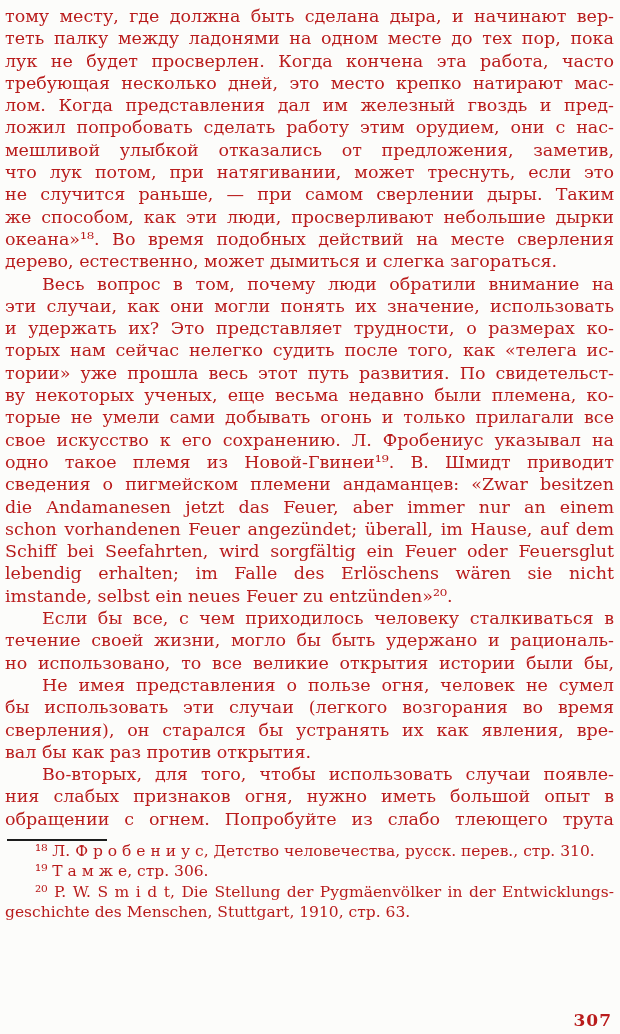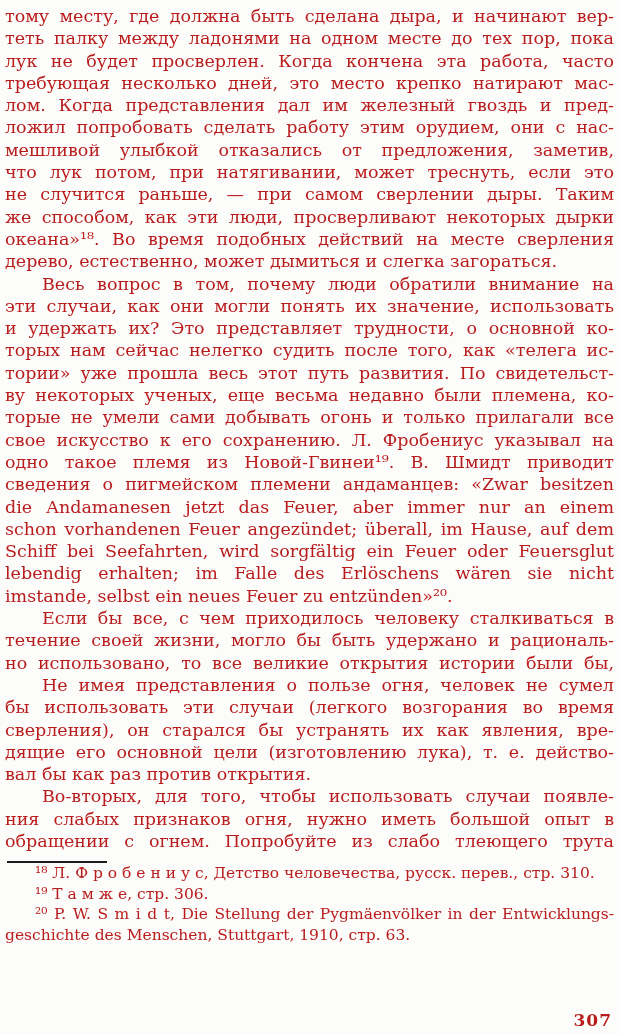--- a/index.html
+++ b/index.html
@@ -64,45 +64,44 @@
   <div class="body-text" id="body-text">
       <div class="line j">тому месту, где должна быть сделана дыра, и начинают вер-</div>
       <div class="line j">теть палку между ладонями на одном месте до тех пор, пока</div>
       <div class="line j">лук не будет просверлен. Когда кончена эта работа, часто</div>
       <div class="line j">требующая несколько дней, это место крепко натирают мас-</div>
       <div class="line j">лом. Когда представления дал им железный гвоздь и пред-</div>
       <div class="line j">ложил попробовать сделать работу этим орудием, они с нас-</div>
       <div class="line j">мешливой улыбкой отказались от предложения, заметив,</div>
       <div class="line j">что лук потом, при натягивании, может треснуть, если это</div>
       <div class="line j">не случится раньше, — при самом сверлении дыры. Таким</div>
-      <div class="line j">же способом, как эти люди, просверливают некоторых дырки</div>
+      <div class="line j">же способом, как эти люди, просверливают небольшие дырки</div>
       <div class="line j">океана»¹⁸. Во время подобных действий на месте сверления</div>
       <div class="line">дерево, естественно, может дымиться и слегка загораться.</div>
       <div class="line j ind">Весь вопрос в том, почему люди обратили внимание на</div>
       <div class="line j">эти случаи, как они могли понять их значение, использовать</div>
-      <div class="line j">и удержать их? Это представляет трудности, о основной ко-</div>
+      <div class="line j">и удержать их? Это представляет трудности, о размерах ко-</div>
       <div class="line j">торых нам сейчас нелегко судить после того, как «телега ис-</div>
       <div class="line j">тории» уже прошла весь этот путь развития. По свидетельст-</div>
       <div class="line j">ву некоторых ученых, еще весьма недавно были племена, ко-</div>
       <div class="line j">торые не умели сами добывать огонь и только прилагали все</div>
       <div class="line j">свое искусство к его сохранению. Л. Фробениус указывал на</div>
       <div class="line j">одно такое племя  из Новой-Гвинеи¹⁹. В.  Шмидт приводит</div>
       <div class="line j">сведения о пигмейском племени андаманцев: «Zwar besitzen</div>
       <div class="line j">die Andamanesen jetzt das Feuer, aber immer nur an einem</div>
       <div class="line j">schon vorhandenen Feuer angezündet; überall, im Hause, auf dem</div>
       <div class="line j">Schiff bei Seefahrten, wird sorgfältig ein Feuer oder Feuersglut</div>
       <div class="line j">lebendig erhalten; im Falle des Erlöschens wären sie nicht</div>
       <div class="line">imstande, selbst ein neues Feuer zu entzünden»²⁰.</div>
       <div class="line j ind">Если бы все, с чем приходилось человеку сталкиваться в</div>
       <div class="line j">течение своей жизни, могло бы быть удержано и рациональ-</div>
       <div class="line j">но использовано, то все великие открытия истории были бы,</div>
       <div class="line j ind">Не имея представления о пользе огня,  человек не сумел</div>
       <div class="line j">бы использовать эти случаи (легкого возгорания во время</div>
       <div class="line j">сверления), он старался бы устранять их как явления, вре-</div>
-      <div class="line j">дящие его основной цели (изготовлению лука), т. е. действо-</div>
       <div class="line">вал бы как раз против открытия.</div>
       <div class="line j ind">Во-вторых, для того, чтобы использовать случаи появле-</div>
       <div class="line j">ния слабых признаков огня, нужно  иметь большой опыт в</div>
       <div class="line j">обращении с огнем.  Попробуйте из  слабо тлеющего трута</div>
     </div>
   <hr class="footnote-sep">
   <div class="footnotes" id="footnotes">
       <div class="line ind">¹⁸ Л.  Ф р о б е н и у с,  Детство человечества, русск. перев., стр. 310.</div>
       <div class="line ind">¹⁹ Т а м   ж е, стр. 306.</div>
       <div class="line j ind">²⁰ P. W.  S m i d t,  Die Stellung der Pygmäenvölker in der Entwicklungs-</div>

